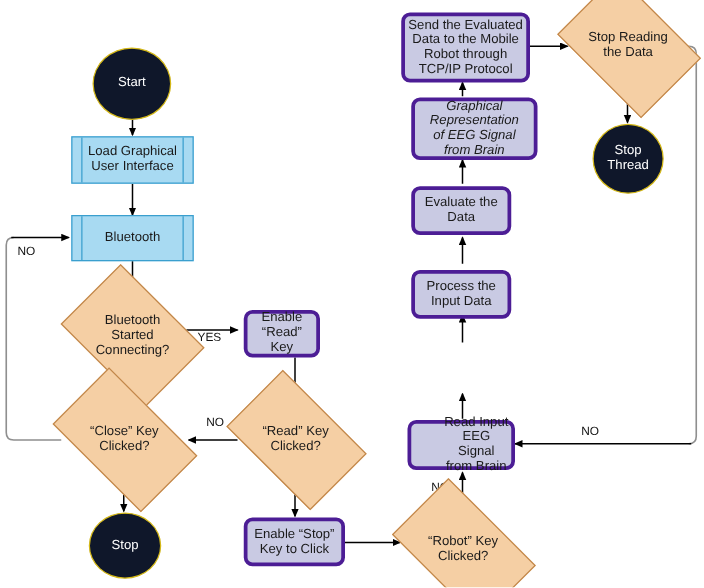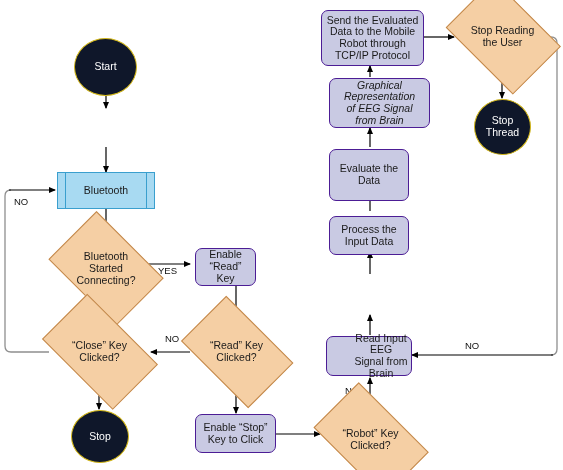--- a/index.html
+++ b/index.html
@@ -42,21 +42,21 @@
   .node.terminator {
     border-radius: 50%;
     background: #0f172a;
     border: 1px solid #d4b818;
     color: #ffffff;
     font-size: 10.5px;
   }
   
   .node.process {
     background: #c9cae3;
-    border: 1px solid #4c1d95;
+    border: 3px solid #4c1d95;
     border-radius: 7px;
   }
   
   .node.predefined {
     background: #a8daf2;
     border: 1px solid #3a9fce;
     border-radius: 0;
   }
   .node.predefined::before,
   .node.predefined::after {
@@ -162,20 +162,24 @@
   <span class="edge-label" style="left:165px; top:333px;">NO</span>
   <span class="edge-label" style="left:104px; top:388px;">YES</span>
   <span class="edge-label" style="left:241px; top:386px;">YES</span>
   <span class="edge-label" style="left:345px; top:385px;">NO</span>
   <span class="edge-label" style="left:465px; top:340px;">NO</span>
 
   <div class="node terminator" style="left:74px; top:38px; width:63px; height:58px;">
     <span class="node-label">Start</span>
   </div>
 
+  <div class="node predefined" style="left:57px; top:109px; width:98px; height:38px;">
+    <span class="node-label">Load Graphical
+User Interface</span>
+  </div>
 
   <div class="node predefined" style="left:57px; top:172px; width:98px; height:37px;">
     <span class="node-label">Bluetooth</span>
   </div>
 
   <div class="node decision" style="left:40px; top:222px; width:132px; height:94px;">
     <span class="diamond-bg"></span>
     <span class="node-label">Bluetooth
 Started
 Connecting?</span>
@@ -217,21 +221,21 @@
     <span class="node-label">Read Input EEG
 Signal from Brain</span>
   </div>
 
 
   <div class="node process" style="left:329px; top:216px; width:80px; height:39px;">
     <span class="node-label">Process the
 Input Data</span>
   </div>
 
-  <div class="node process" style="left:329px; top:149px; width:80px; height:52px;">
+  <div class="node process" style="left:329px; top:149px; width:80px; height:39px;">
     <span class="node-label">Evaluate the
 Data</span>
   </div>
 
   <div class="node process" style="left:329px; top:78px; width:101px; height:50px;font-style:italic;">
     <span class="node-label">Graphical
 Representation
 of EEG Signal
 from Brain</span>
   </div>
@@ -239,21 +243,21 @@
   <div class="node process" style="left:321px; top:10px; width:103px; height:56px;">
     <span class="node-label">Send the Evaluated
 Data to the Mobile
 Robot through
 TCP/IP Protocol</span>
   </div>
 
   <div class="node decision" style="left:437px; top:-10px; width:131px; height:94px;">
     <span class="diamond-bg"></span>
     <span class="node-label">Stop Reading
-the User</span>
+the Data</span>
   </div>
 
   <div class="node terminator" style="left:474px; top:99px; width:57px; height:56px;">
     <span class="node-label">Stop
 Thread</span>
   </div>
 
 </div>
 
 </body></html>

